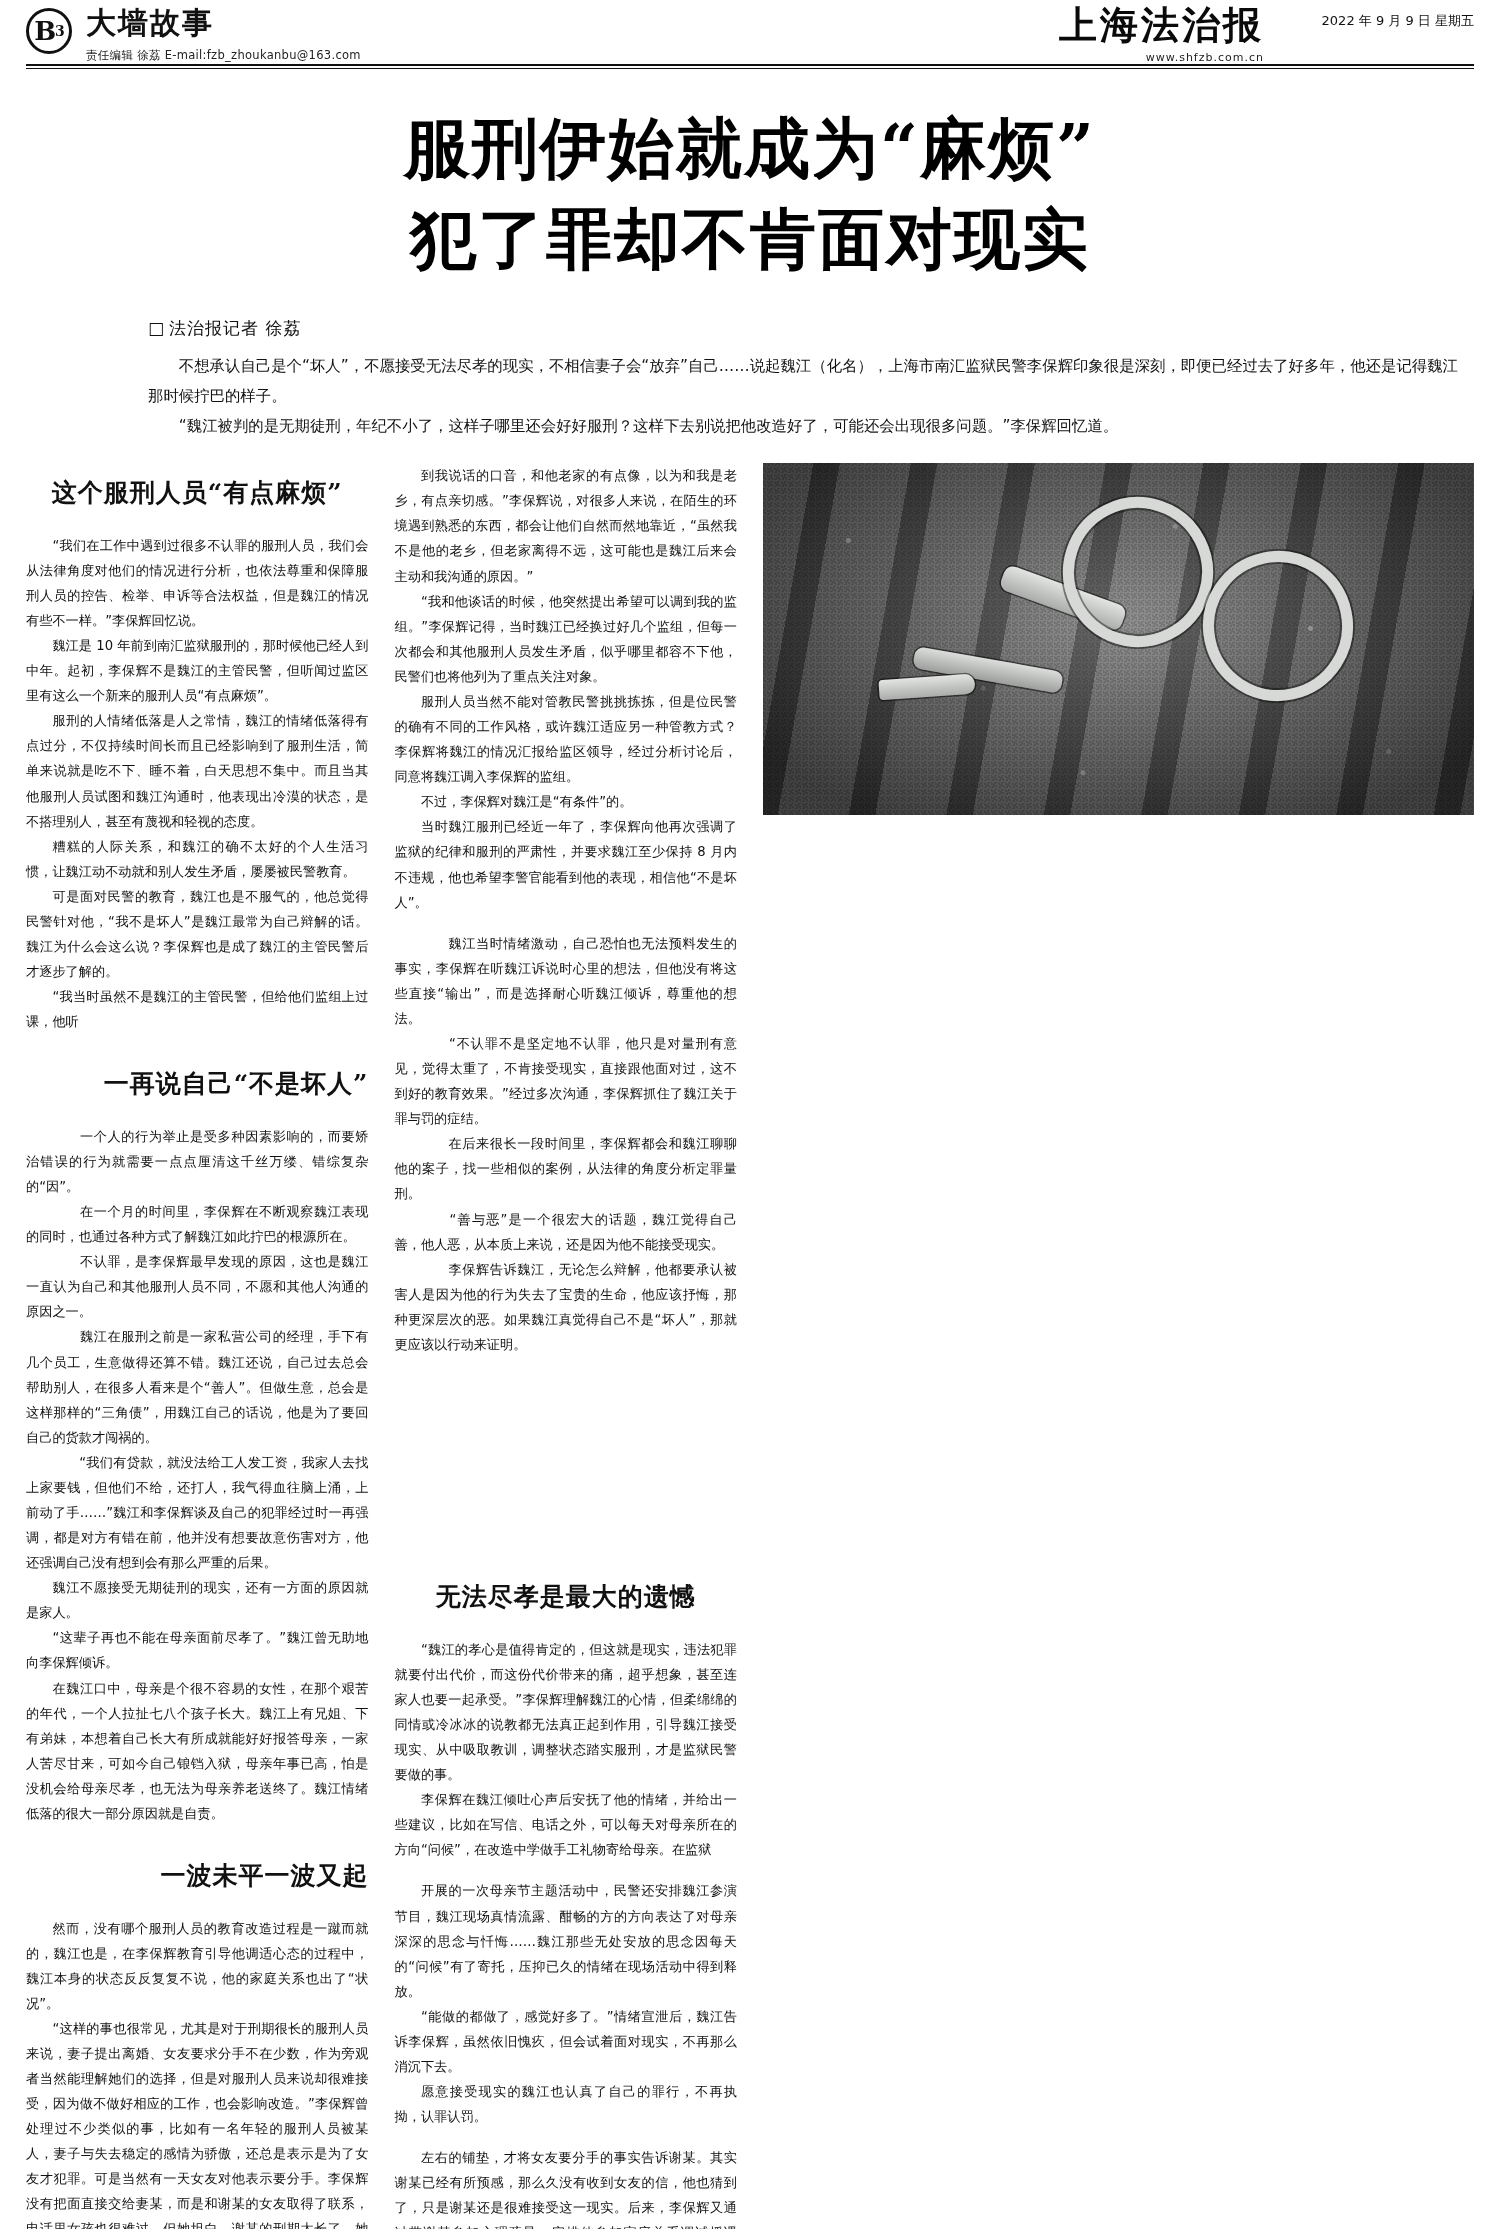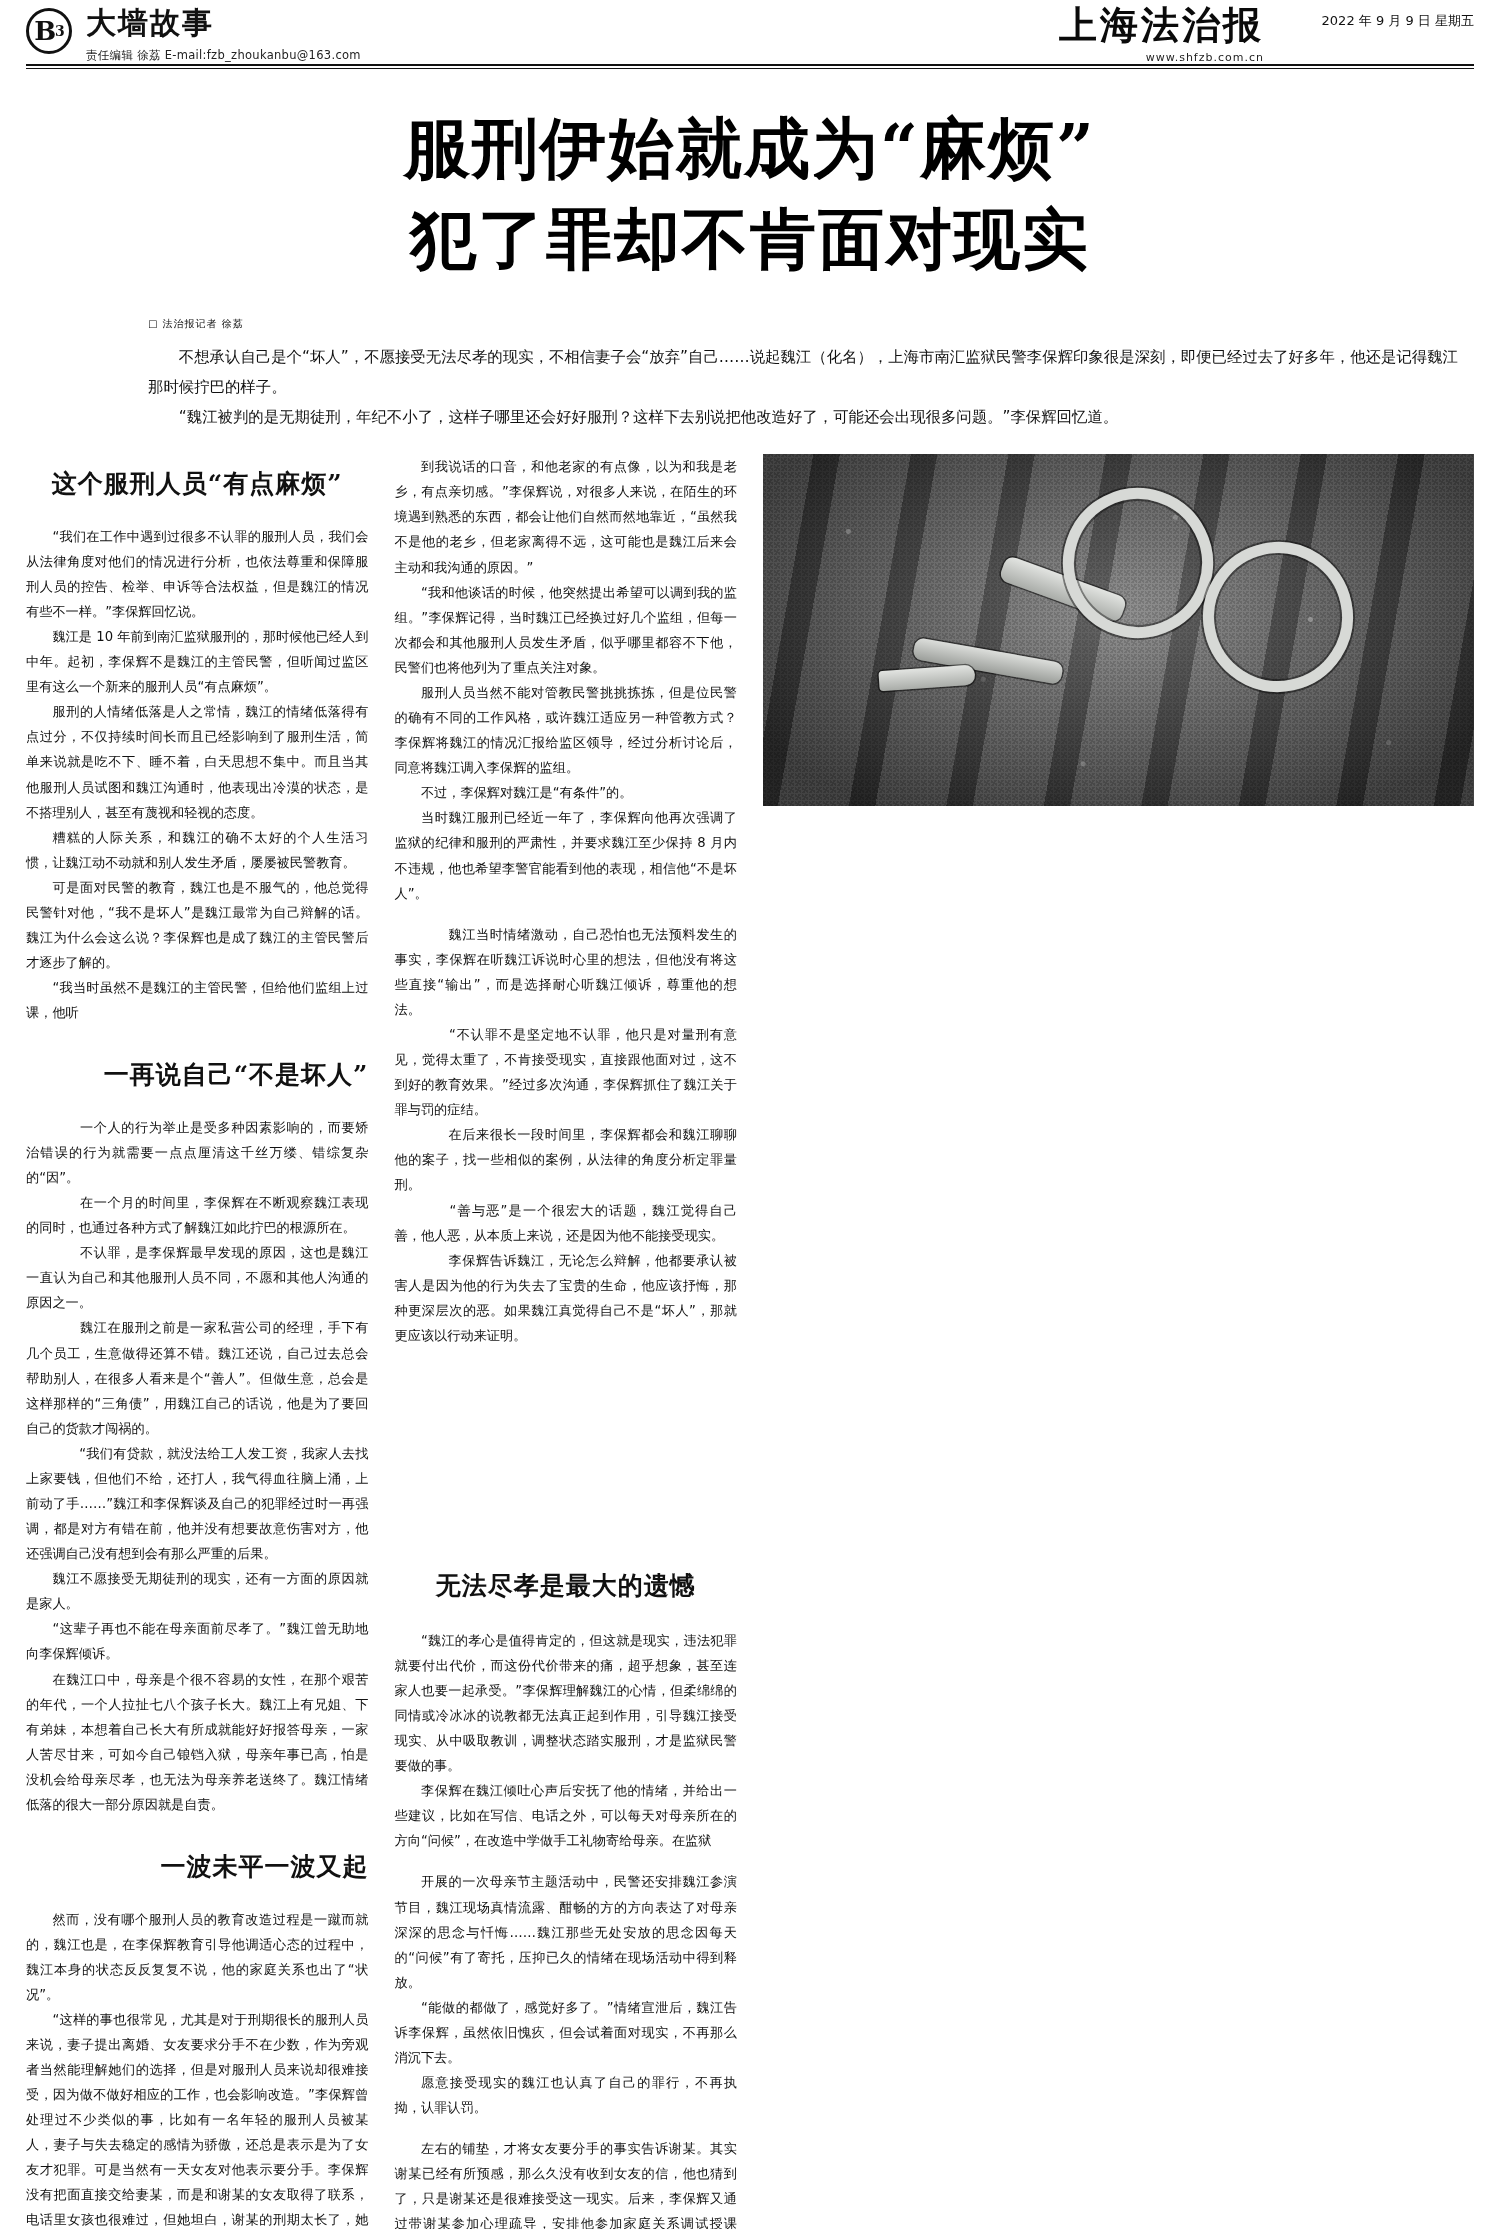--- a/index.html
+++ b/index.html
@@ -102,21 +102,21 @@
     font-size: 66px;
     letter-spacing: 2px;
     line-height: 1.38;
     color: #000;
   }
 
   
   .byline {
     margin-top: 26px;
     padding-left: 122px;
-    font-size: 10px;
+    font-size: 17px;
     letter-spacing: 1px;
   }
   .byline .box { display: inline-block; margin-right: 4px; }
   .lead {
     margin-top: 11px;
     padding-left: 122px;
     padding-right: 16px;
     font-size: 15.4px;
     line-height: 1.95;
     text-align: justify;
@@ -290,21 +290,21 @@
       <p>“这辈子再也不能在母亲面前尽孝了。”魏江曾无助地向李保辉倾诉。</p>
       <p>在魏江口中，母亲是个很不容易的女性，在那个艰苦的年代，一个人拉扯七八个孩子长大。魏江上有兄姐、下有弟妹，本想着自己长大有所成就能好好报答母亲，一家人苦尽甘来，可如今自己锒铛入狱，母亲年事已高，怕是没机会给母亲尽孝，也无法为母亲养老送终了。魏江情绪低落的很大一部分原因就是自责。</p>
 
       <div class="sub-head tight">一波未平一波又起</div>
       <p>然而，没有哪个服刑人员的教育改造过程是一蹴而就的，魏江也是，在李保辉教育引导他调适心态的过程中，魏江本身的状态反反复复不说，他的家庭关系也出了“状况”。</p>
       <p>“这样的事也很常见，尤其是对于刑期很长的服刑人员来说，妻子提出离婚、女友要求分手不在少数，作为旁观者当然能理解她们的选择，但是对服刑人员来说却很难接受，因为做不做好相应的工作，也会影响改造。”李保辉曾处理过不少类似的事，比如有一名年轻的服刑人员被某人，妻子与失去稳定的感情为骄傲，还总是表示是为了女友才犯罪。可是当然有一天女友对他表示要分手。李保辉没有把面直接交给妻某，而是和谢某的女友取得了联系，电话里女孩也很难过，但她坦白，谢某的刑期太长了，她没有办法再等下去了，身边人给她的压力让她没办法坚持……</p>
 
     </div>
 
     <div class="col">
-      <div class="sub-head" style="text-align:center; margin-top:-2px;font-family:Liberation Mono, monospace;">无法尽孝是最大的遗憾</div>
+      <div class="sub-head" style="text-align:center; margin-top:-2px;">无法尽孝是最大的遗憾</div>
       <p>“魏江的孝心是值得肯定的，但这就是现实，违法犯罪就要付出代价，而这份代价带来的痛，超乎想象，甚至连家人也要一起承受。”李保辉理解魏江的心情，但柔绵绵的同情或冷冰冰的说教都无法真正起到作用，引导魏江接受现实、从中吸取教训，调整状态踏实服刑，才是监狱民警要做的事。</p>
       <p>李保辉在魏江倾吐心声后安抚了他的情绪，并给出一些建议，比如在写信、电话之外，可以每天对母亲所在的方向“问候”，在改造中学做手工礼物寄给母亲。在监狱</p>
       <div class="spacer-16"></div>
       <p>开展的一次母亲节主题活动中，民警还安排魏江参演节目，魏江现场真情流露、酣畅的方的方向表达了对母亲深深的思念与忏悔……魏江那些无处安放的思念因每天的“问候”有了寄托，压抑已久的情绪在现场活动中得到释放。</p>
       <p>“能做的都做了，感觉好多了。”情绪宣泄后，魏江告诉李保辉，虽然依旧愧疚，但会试着面对现实，不再那么消沉下去。</p>
       <p>愿意接受现实的魏江也认真了自己的罪行，不再执拗，认罪认罚。</p>
       <div class="spacer-16"></div>
       <p>左右的铺垫，才将女友要分手的事实告诉谢某。其实谢某已经有所预感，那么久没有收到女友的信，他也猜到了，只是谢某还是很难接受这一现实。后来，李保辉又通过带谢某参加心理疏导，安排他参加家庭关系调试授课等，帮他逐步恢复心态。</p>
 
     </div>

